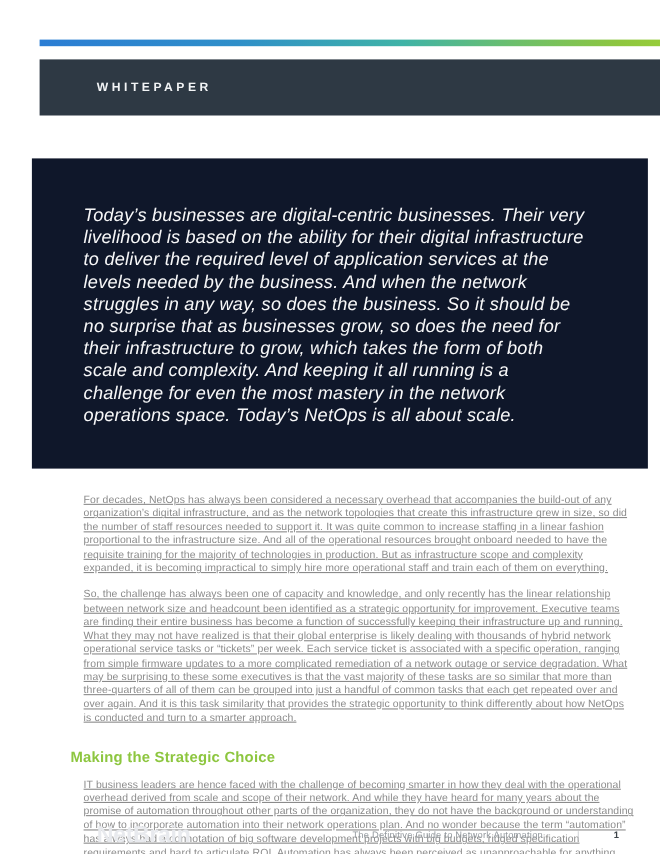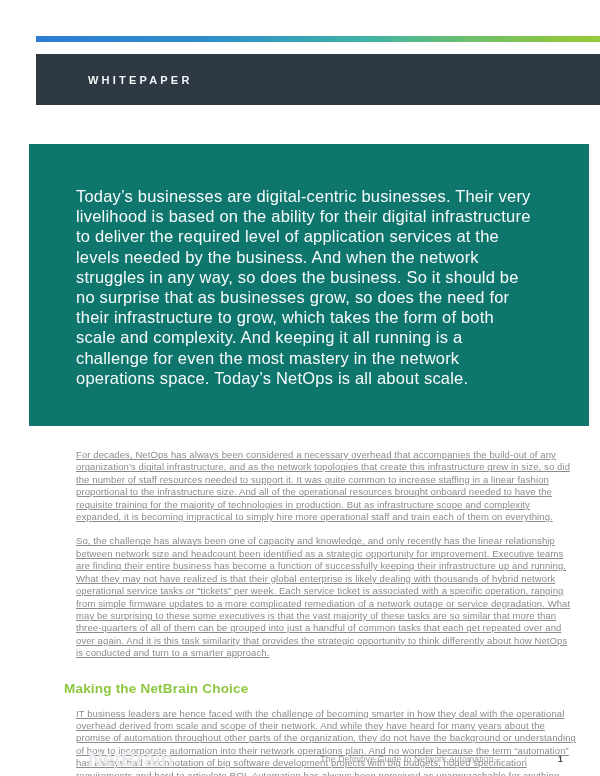--- a/index.html
+++ b/index.html
@@ -22,22 +22,23 @@
     padding-left: 40px;
   }
   .header-label {
     color: #f2f4f6;
     font-size: 11px;
     font-weight: 700;
     letter-spacing: 3.2px;
   }
   .hero {
     margin: 39px 35px 0 5px;
-    background: #0f766e;
+    background: #0f172a;
     padding: 30px 41px 26px 35px;
+    font-style: italic;
   }
   .hero-text {
     color: rgba(255,255,255,0.97);
     font-size: 16.5px;
     line-height: 20.2px;
     font-weight: 400;
     letter-spacing: 0.2px;
   }
   .content {
     margin: 23px 35px 0 40px;
@@ -91,21 +92,21 @@
   <span class="header-label">WHITEPAPER</span>
 </div>
 
 <div class="hero">
   <p class="hero-text">Today’s businesses are digital-centric businesses. Their very livelihood is based on the ability for their digital infrastructure to deliver the required level of application services at the levels needed by the business. And when the network struggles in any way, so does the business. So it should be no surprise that as businesses grow, so does the need for their infrastructure to grow, which takes the form of both scale and complexity. And keeping it all running is a challenge for even the most mastery in the network operations space. Today’s NetOps is all about scale.</p>
 </div>
 
 <div class="content">
   <p class="para">For decades, NetOps has always been considered a necessary overhead that accompanies the build-out of any organization’s digital infrastructure, and as the network topologies that create this infrastructure grew in size, so did the number of staff resources needed to support it. It was quite common to increase staffing in a linear fashion proportional to the infrastructure size. And all of the operational resources brought onboard needed to have the requisite training for the majority of technologies in production. But as infrastructure scope and complexity expanded, it is becoming impractical to simply hire more operational staff and train each of them on everything.</p>
   <p class="para">So, the challenge has always been one of capacity and knowledge, and only recently has the linear relationship between network size and headcount been identified as a strategic opportunity for improvement. Executive teams are finding their entire business has become a function of successfully keeping their infrastructure up and running. What they may not have realized is that their global enterprise is likely dealing with thousands of hybrid network operational service tasks or “tickets” per week. Each service ticket is associated with a specific operation, ranging from simple firmware updates to a more complicated remediation of a network outage or service degradation.  What may be surprising to these some executives is that the vast majority of these tasks are so similar that more than three-quarters of all of them can be grouped into just a handful of common tasks that each get repeated over and over again. And it is this task similarity that provides the strategic opportunity to think differently about how NetOps is conducted and turn to a smarter approach.</p>
-  <h2 class="section-heading">Making the NetBrain Choice</h2>
+  <h2 class="section-heading">Making the Strategic Choice</h2>
   <p class="para">IT business leaders are hence faced with the challenge of becoming smarter in how they deal with the operational overhead derived from scale and scope of their network. And while they have heard for many years about the promise of automation throughout other parts of the organization, they do not have the background or understanding of how to incorporate automation into their network operations plan. And no wonder because the term “automation” has always had a connotation of big software development projects with big budgets, ridged specification requirements and hard to articulate ROI. Automation has always been perceived as unapproachable for anything except the biggest of problems. The executive leaders who oversee the digital infrastructure NetOps functions simply don’t know how to shift from people and labor intensive NetOps to machine-based automation. So, they remain status quo and drown every day in operational tedium.</p>
 </div>
 
 <div class="footer">
   <span class="logo">NetBrain</span>
   <span class="footer-right">
     <span>The Definitive Guide to Network Automation</span>
     <span class="footer-sep">|</span>
     <span class="page-num">1</span>
   </span>

